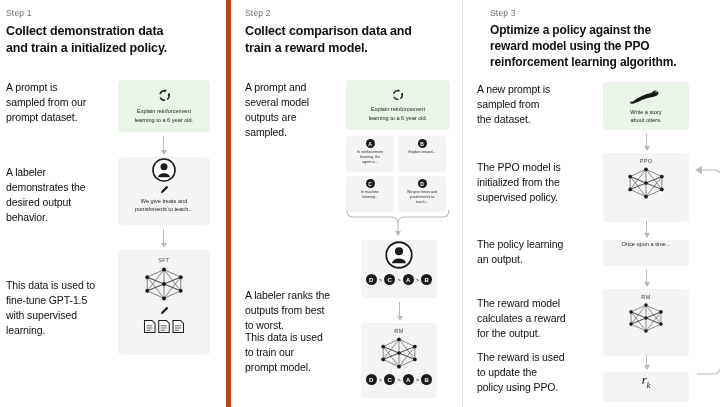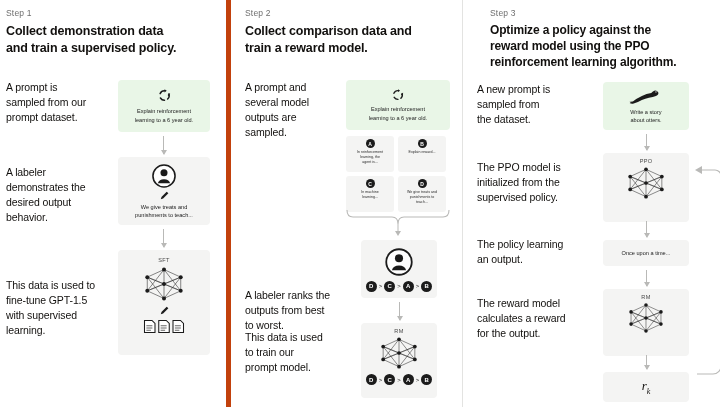--- a/index.html
+++ b/index.html
@@ -22,21 +22,21 @@
   .c3 .step-title{font-size:12px;}
   .caption{font-size:10.5px;line-height:1.42;letter-spacing:-.1px;color:#12100e;}
   .c1 .caption{width:104px;}
   .c2 .caption{width:98px;}
   .c3 .caption{width:108px;}
 
   
   .gbox{background:#e9f6e7;border-radius:4px;display:flex;flex-direction:column;
         align-items:center;justify-content:center;}
   .sbox{background:#f4f4f3;border-radius:4px;display:flex;flex-direction:column;
-        align-items:center;justify-content:center;}
+        align-items:center;}
   .boxtext{font-size:5.6px;line-height:1.5;text-align:center;color:#1b1b1b;padding:0 4px;}
   .minitext{font-size:3.6px;line-height:1.45;text-align:center;color:#2a2a2a;padding:0 3px;}
   .tag{font-size:5.6px;color:#4a4a4a;letter-spacing:.3px;}
 
   .arrow{position:absolute;width:1px;background:#b9b9b7;}
   .arrow:after{content:"";position:absolute;left:-2.5px;bottom:-1px;
     border-left:3px solid transparent;border-right:3px solid transparent;border-top:5px solid #b9b9b7;}
 
   svg{display:block;overflow:visible;}
 
@@ -52,21 +52,21 @@
     font-size:5px;display:flex;align-items:center;justify-content:center;font-weight:bold;margin-bottom:2px;}
 </style>
 </head>
 <body>
 
 <div class="board">
 
   <div class="col c1">
     <div class="step-label">Step 1</div>
     <div class="step-title" style="white-space:pre-line;">Collect demonstration data
-and train a supervised policy.</div>
+and train a initialized policy.</div>
 
     <div class="caption" style="position:absolute;left:6px;top:80px;white-space:pre-line;">A prompt is
 sampled from our
 prompt dataset.</div>
     <div class="caption" style="position:absolute;left:6px;top:165px;white-space:pre-line;">A labeler
 demonstrates the
 desired output
 behavior.</div>
     <div class="caption" style="position:absolute;left:6px;top:278px;white-space:pre-line;">This data is used to
 fine-tune GPT-1.5
@@ -281,20 +281,23 @@
 sampled from
 the dataset.</div>
     <div class="caption" style="position:absolute;left:14px;top:160px;white-space:pre-line;">The PPO model is
 initialized from the
 supervised policy.</div>
     <div class="caption" style="position:absolute;left:14px;top:237px;white-space:pre-line;">The policy learning
 an output.</div>
     <div class="caption" style="position:absolute;left:14px;top:296px;white-space:pre-line;">The reward model
 calculates a reward
 for the output.</div>
+    <div class="caption" style="position:absolute;left:14px;top:350px;white-space:pre-line;">The reward is used
+to update the
+policy using PPO.</div>
 
     <div class="gbox" style="position:absolute;left:140px;top:82px;width:86px;height:48px;">
       <span>
         <svg width="34" height="16" viewBox="0 0 58 26">
           <path d="M50 7 q-3 -5 -7 -3 q-3 1 -5 4 q-8 1 -16 5 q-9 4 -16 10 q-3 2 -5 2 q3 2 7 1 q7 -2 14 -6 q6 -3 12 -4 q7 -1 12 -3 q5 -2 4 -6 z" fill="#1b1b1b"></path>
           <circle cx="46" cy="6" r="1.1" fill="#fff"></circle>
           <path d="M6 25 q-4 0 -5 -2 q3 0 5 -1 z" fill="#1b1b1b"></path>
         </svg>
       </span>
       <div class="boxtext" style="white-space:pre-line;margin-top:4px;">Write a story

